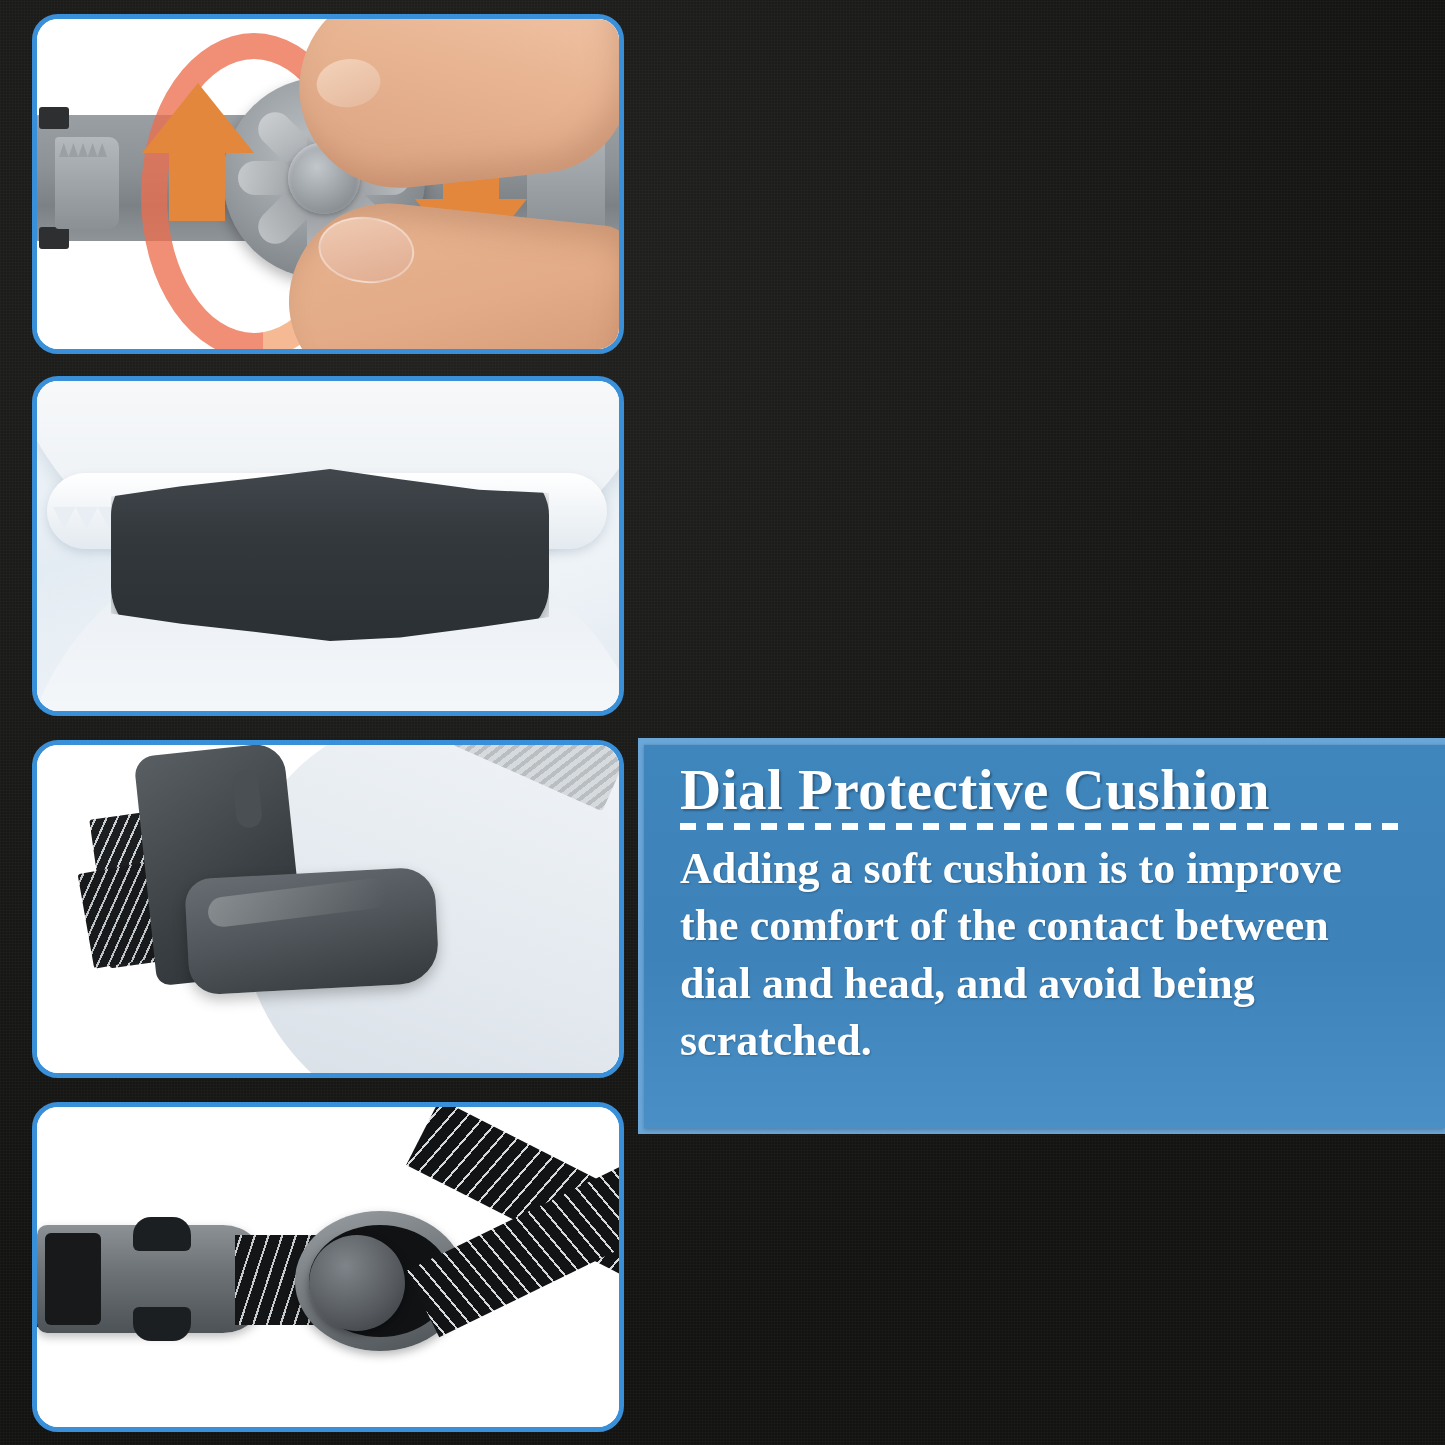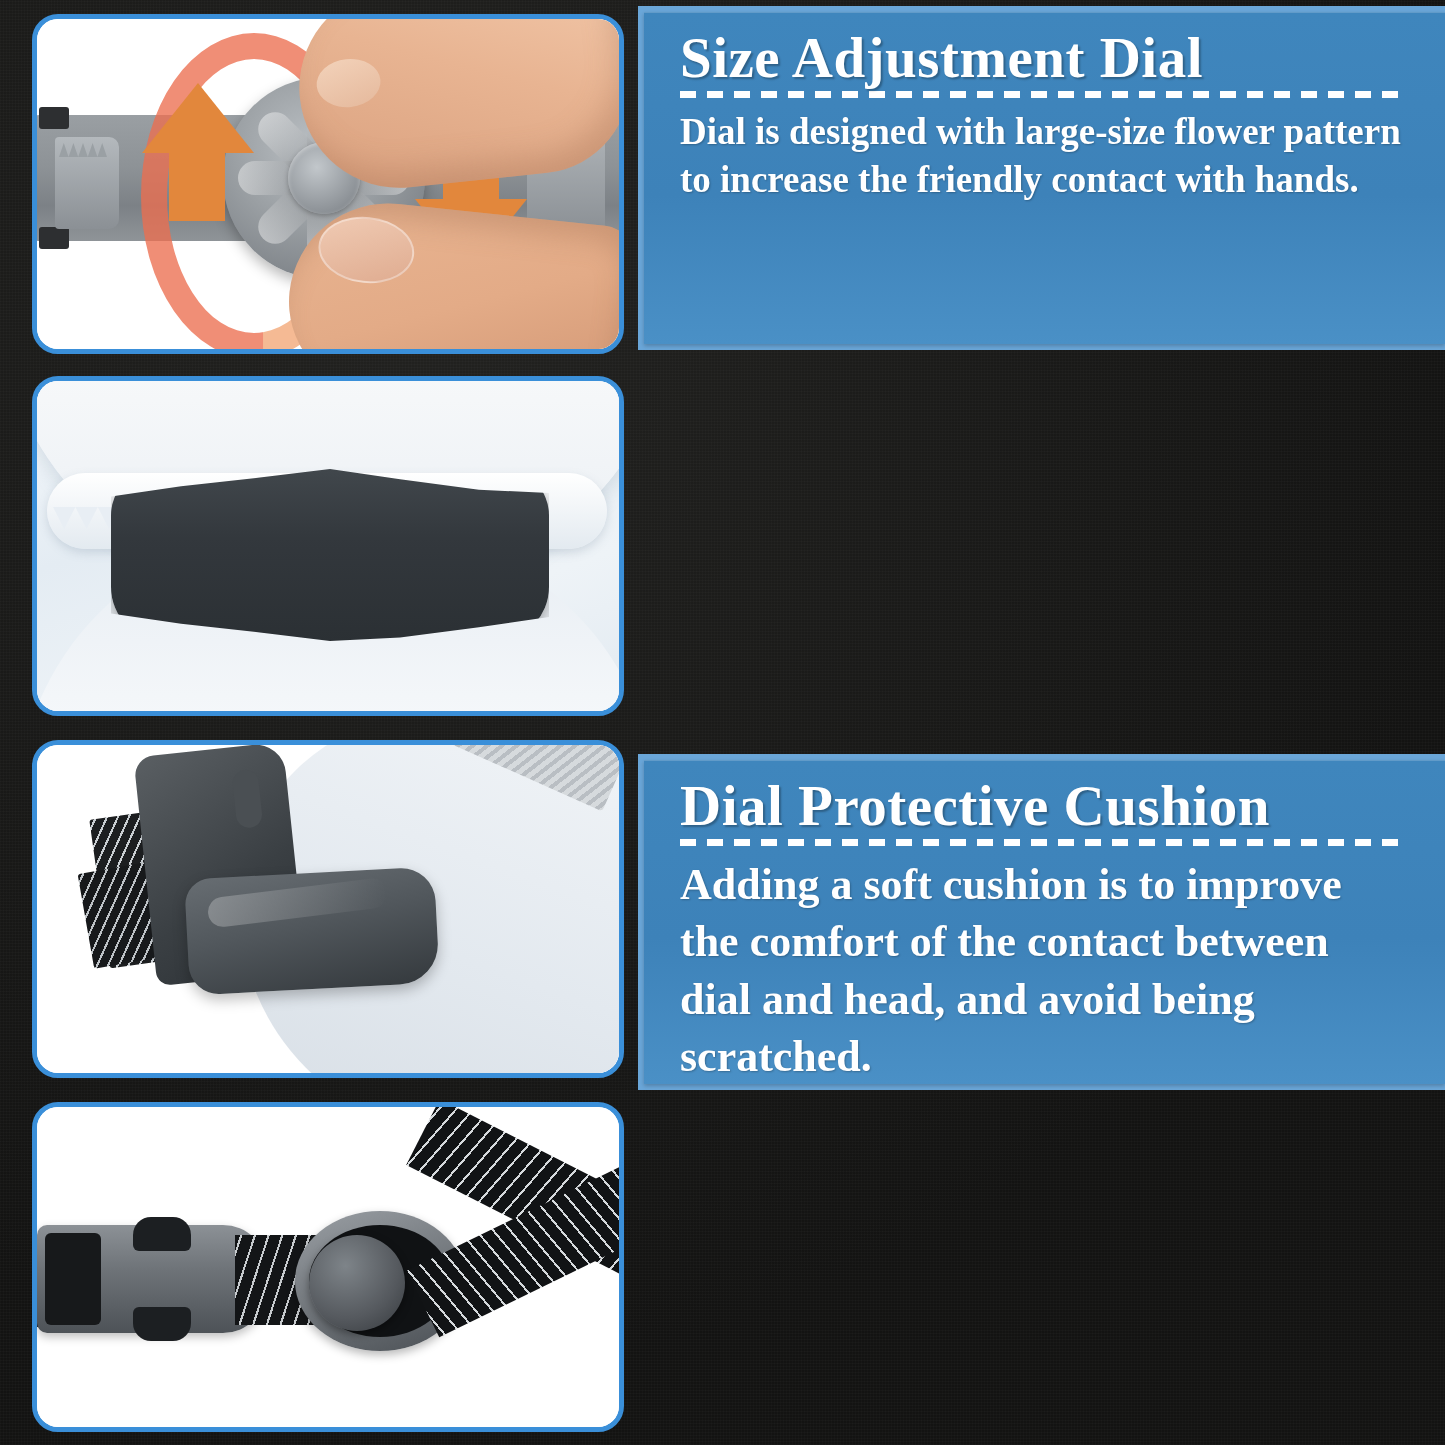--- a/index.html
+++ b/index.html
@@ -56,21 +56,21 @@
   .panel-inner{
     position:relative;
     height:100%;
     background:linear-gradient(180deg,#3f86bd 0%,#3d82b9 55%,#4a90c6 100%);
     box-shadow:inset 0 1px 0 rgba(255,255,255,.18), 0 2px 4px rgba(0,0,0,.22);
     padding:16px 44px 10px 36px;
     box-sizing:border-box;
     overflow:hidden;
   }
   .b1{top:6px;height:344px;}
-  .b2{top:368px;height:336px;margin-top:16px;}
+  .b2{top:368px;height:396px;}
 
   h2.heading{
     margin:0;
     font-family:"Liberation Serif", serif;
     font-weight:bold;
     color:#ffffff;
     font-size:57px;
     line-height:1.04;
     letter-spacing:.5px;
     text-shadow:2px 2px 2px rgba(0,0,0,.28);
@@ -382,27 +382,20 @@
 
         <div class="ph1-finger-top">
           <div class="ph1-nail-top"></div>
         </div>
         <div class="ph1-finger-bot">
           <div class="ph1-nail-bot"></div>
         </div>
       </div>
     </div>
 
-    <div class="panel b1">
-      <div class="panel-inner">
-        <h2 class="heading">Size Adjustment Dial</h2>
-        <div class="dash"></div>
-        <p class="body">Dial is designed with large-size flower pattern to increase the friendly contact with hands.</p>
-      </div>
-    </div>
   </div>
 
   <div class="row row-2">
 
     <div class="photo p2">
       <div class="photo-inner">
         <div class="ph2-bg"></div>
         <div class="ph2-shellTop"></div>
         <div class="ph2-lip"></div>
         <div class="ph2-teeth"></div>

